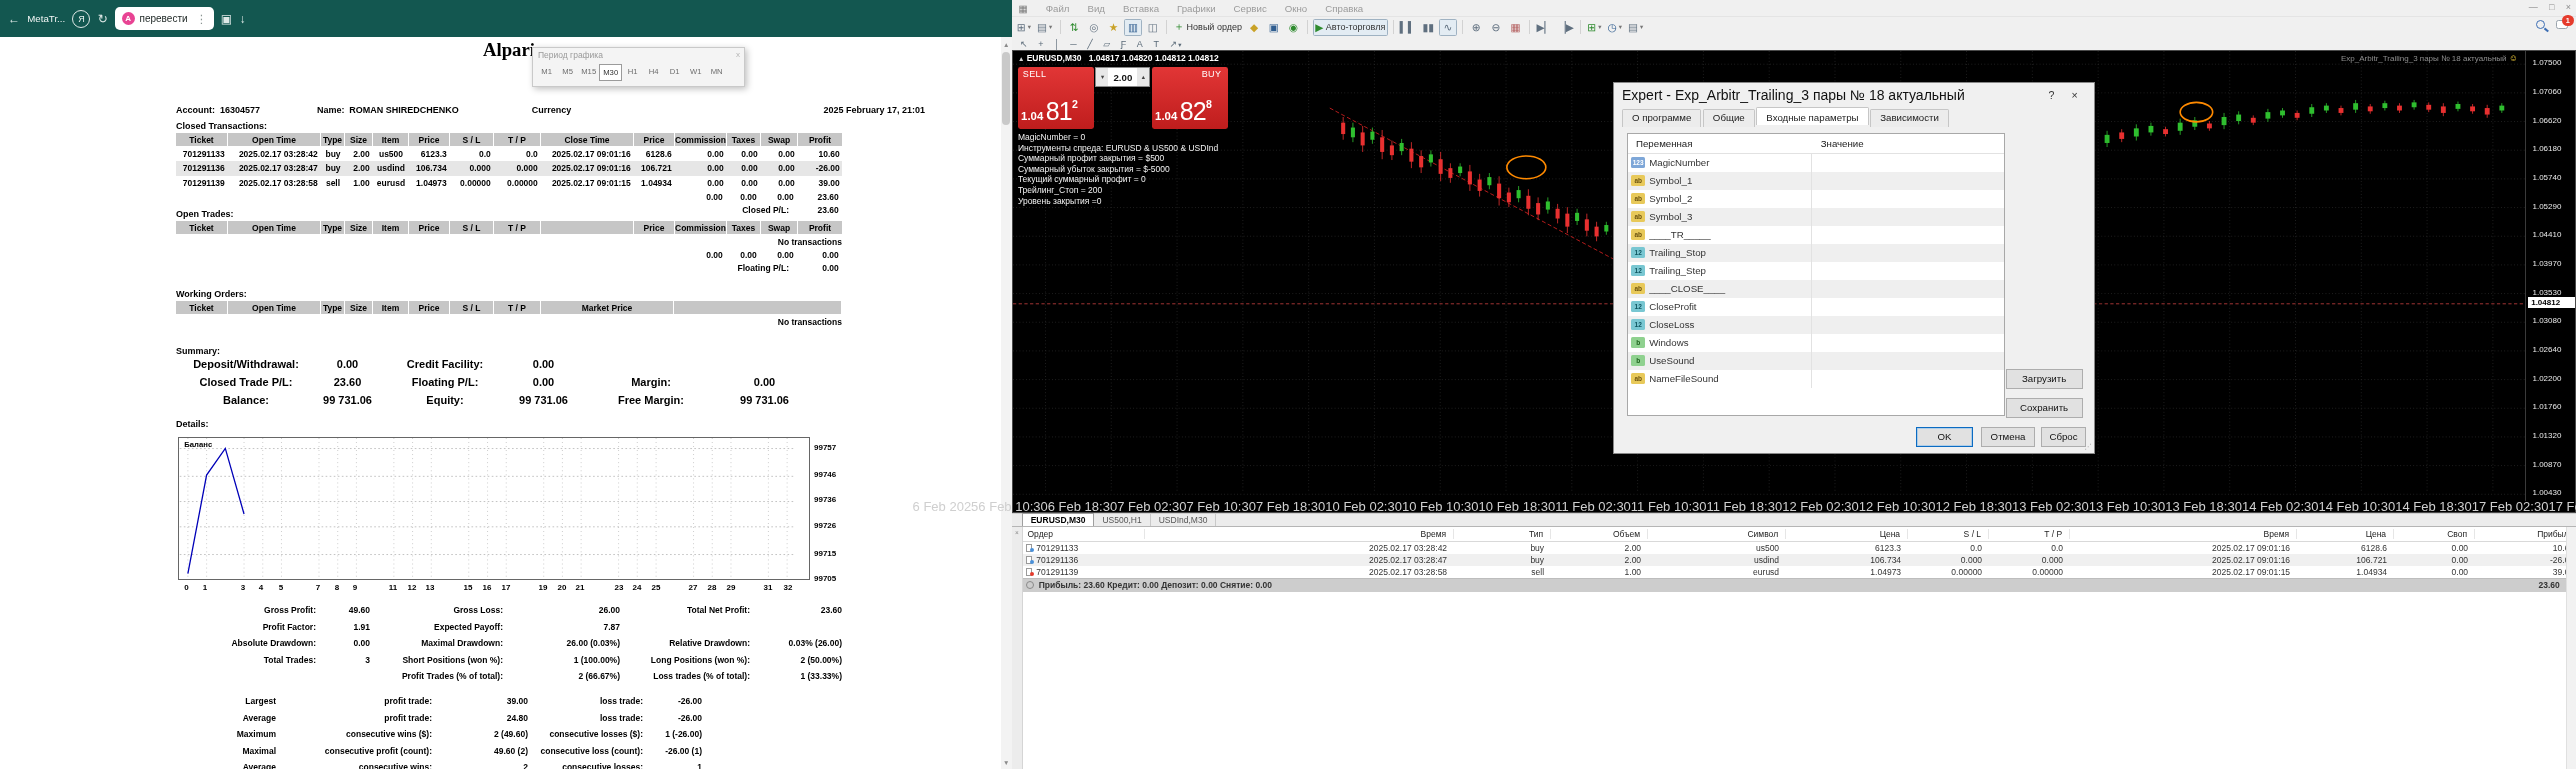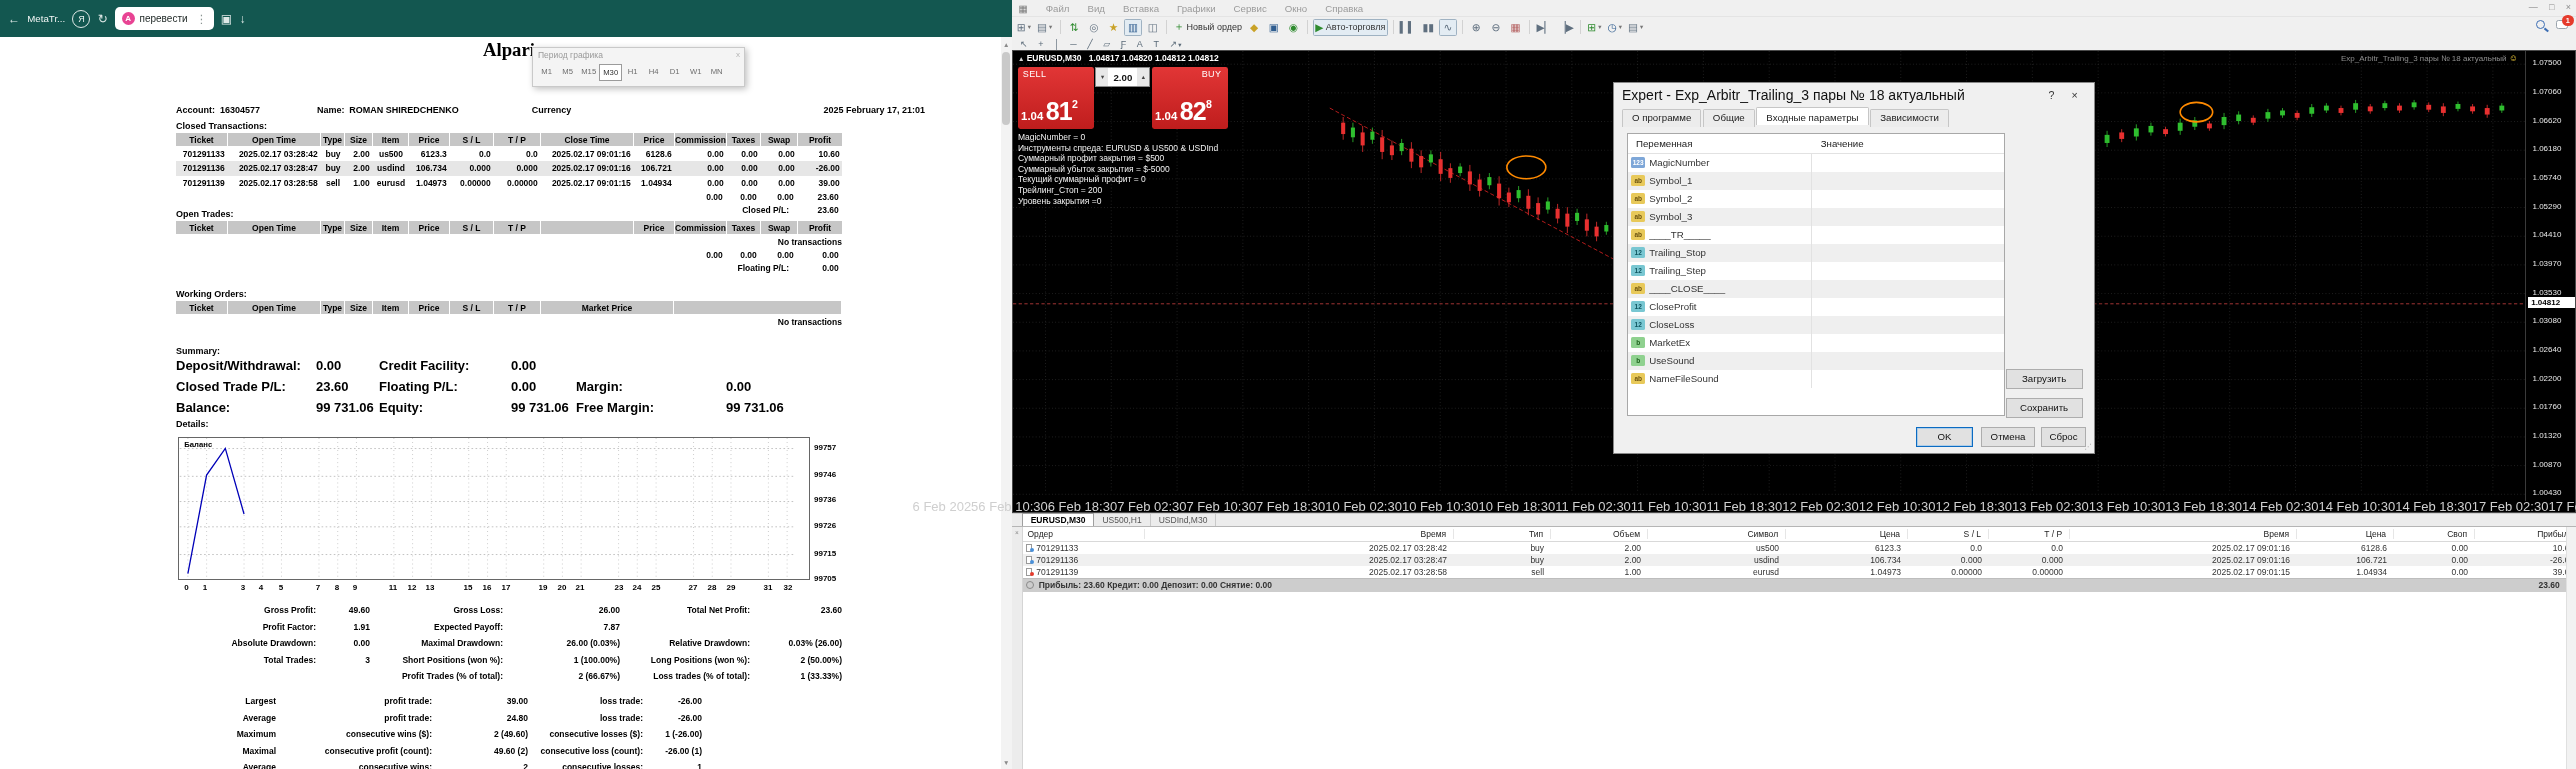--- a/index.html
+++ b/index.html
@@ -39,21 +39,21 @@
   .s-rows > .s-row:nth-child(even){background:#e6e6e6}
   .tot-row{display:flex;justify-content:flex-end;height:13px;align-items:center}
   .tot-row div{width:45px;text-align:right;padding-right:3.2px}
   .tot-row div:nth-child(1){width:52px}.tot-row div:nth-child(2){width:34px}.tot-row div:nth-child(3){width:37px}
   .pl-row{display:flex;height:14px;align-items:center}
   .pl-row .pl-l{flex:1;text-align:right;padding-right:8px}
   .pl-row .pl-v{width:45px;text-align:right;padding-right:3.2px}
   .notx{text-align:right;height:14px;padding-top:2.4px}
   .w-cols{display:grid;grid-template-columns:52px 93px 24px 28px 36px 41px 44px 47px 133px auto}
   .sumgrid{display:grid;grid-template-columns:140px 63px 132px 65px 150px 77px;row-gap:5.7px}
-  .sumgrid div{text-align:left;font-size:13px}
+  .sumgrid div{text-align:center;font-size:11px}
   .statsA{display:grid;grid-template-columns:140px 54px 133px 117px 130px 92px;row-gap:6.5px}
   .statsA div{text-align:right;font-size:8.5px}
   .statsB{display:grid;grid-template-columns:100px 156px 96px 115px 59px;row-gap:6.5px}
   .statsB div{text-align:right;font-size:8.5px}
   .details{position:absolute;left:176px;top:382px;width:674px;height:188px}
   .bal-box{position:absolute;left:2.4px;top:18px;width:632px;height:143px;border:0.8px solid #666;background:#fff}
   .bal-legend{position:absolute;left:4.9px;top:1.6px;font-size:7.7px;font-weight:bold}
   .bal-ylab{position:absolute;font-size:8px;font-weight:bold}
   .bal-xlab{position:absolute;font-size:8px;font-weight:bold;transform:translateX(-50%)}
   .watermark{position:absolute;left:731px;top:647px;color:rgba(150,155,158,.8);font-weight:normal;pointer-events:none}
@@ -87,21 +87,21 @@
   
   .chartwrap{position:absolute;left:0;top:50px;width:1564px;height:463px;background:#000;border:0.8px solid #4a4a4a}
   .plot{position:absolute;left:0;top:0;right:50px;bottom:11.4px;overflow:hidden}
   .ohlc{position:absolute;left:4.9px;top:1.6px;color:#fff;font-size:8.5px;font-weight:bold;z-index:5}
   .ohlc .tri{color:#d6d6d6;font-size:6.5px}
   .oneclick{position:absolute;left:4.9px;top:16px;width:211px;height:62px;display:grid;grid-template-columns:76px 58px 76px;z-index:5}
   .ocbtn{background:linear-gradient(#e23636,#bf1d1d);border-radius:2.4px;color:#fff;position:relative}
   .oc-side{position:absolute;top:2.4px;left:4.9px;font-size:9px;letter-spacing:0.4px}
   .oc-price{position:absolute;bottom:3.2px;left:3.2px;right:1.6px;white-space:nowrap}
   .oc-sm{font-size:11.4px;font-weight:bold}
-  .oc-big{font-size:25px;font-weight:bold;letter-spacing:-0.8px}
+  .oc-big{font-size:25px;font-weight:normal;letter-spacing:-0.8px}
   .oc-sup{font-size:10.6px;font-weight:bold;vertical-align:top;position:relative;top:1.6px}
   .oc-mid{padding:0 1.6px}
   .spin{height:20px;background:#fff;display:flex;align-items:stretch;border:0.8px solid #888}
   .sp-a{width:12px;display:flex;align-items:center;justify-content:center;background:#e8e8e8;color:#444;font-size:5.7px;cursor:pointer}
   .sp-v{flex:1;display:flex;align-items:center;justify-content:center;font-size:9.7px;font-weight:bold;color:#111}
   .overlay{position:absolute;left:4.9px;top:81px;color:#f2f2f2;font-size:8.5px;line-height:10.6px;z-index:4}
   .ealabel{position:absolute;right:57px;top:2.4px;color:#8f8f8f;font-size:8px;z-index:4}
   .ealabel .smile{color:#ffd83d;font-size:9px}
   .pricescale{position:absolute;right:0;top:0;width:50px;bottom:11.4px;display:flex;flex-direction:column;justify-content:space-between;padding:7.3px 0 3.2px 6.5px;color:#e8e8e8;font-size:8px;border-left:0.8px solid #3a3a3a}
   .curprice{position:absolute;right:0;top:246px;width:47px;background:#fff;color:#000;font-size:8px;font-weight:bold;text-align:left;padding:0.8px 0 0.8px 3.2px;z-index:6}
@@ -925,21 +925,21 @@
             <div class="nm">
                 <span class="pi pi-12">12</span>
                 <span>CloseLoss</span>
               </div>
             <div class="vl"></div>
           </div>
 
           <div class="d-row">
             <div class="nm">
                 <span class="pi pi-b">b</span>
-                <span>MarketEx</span>
+                <span>Windows</span>
               </div>
             <div class="vl"></div>
           </div>
 
           <div class="d-row">
             <div class="nm">
                 <span class="pi pi-b">b</span>
                 <span>UseSound</span>
               </div>
             <div class="vl"></div>

